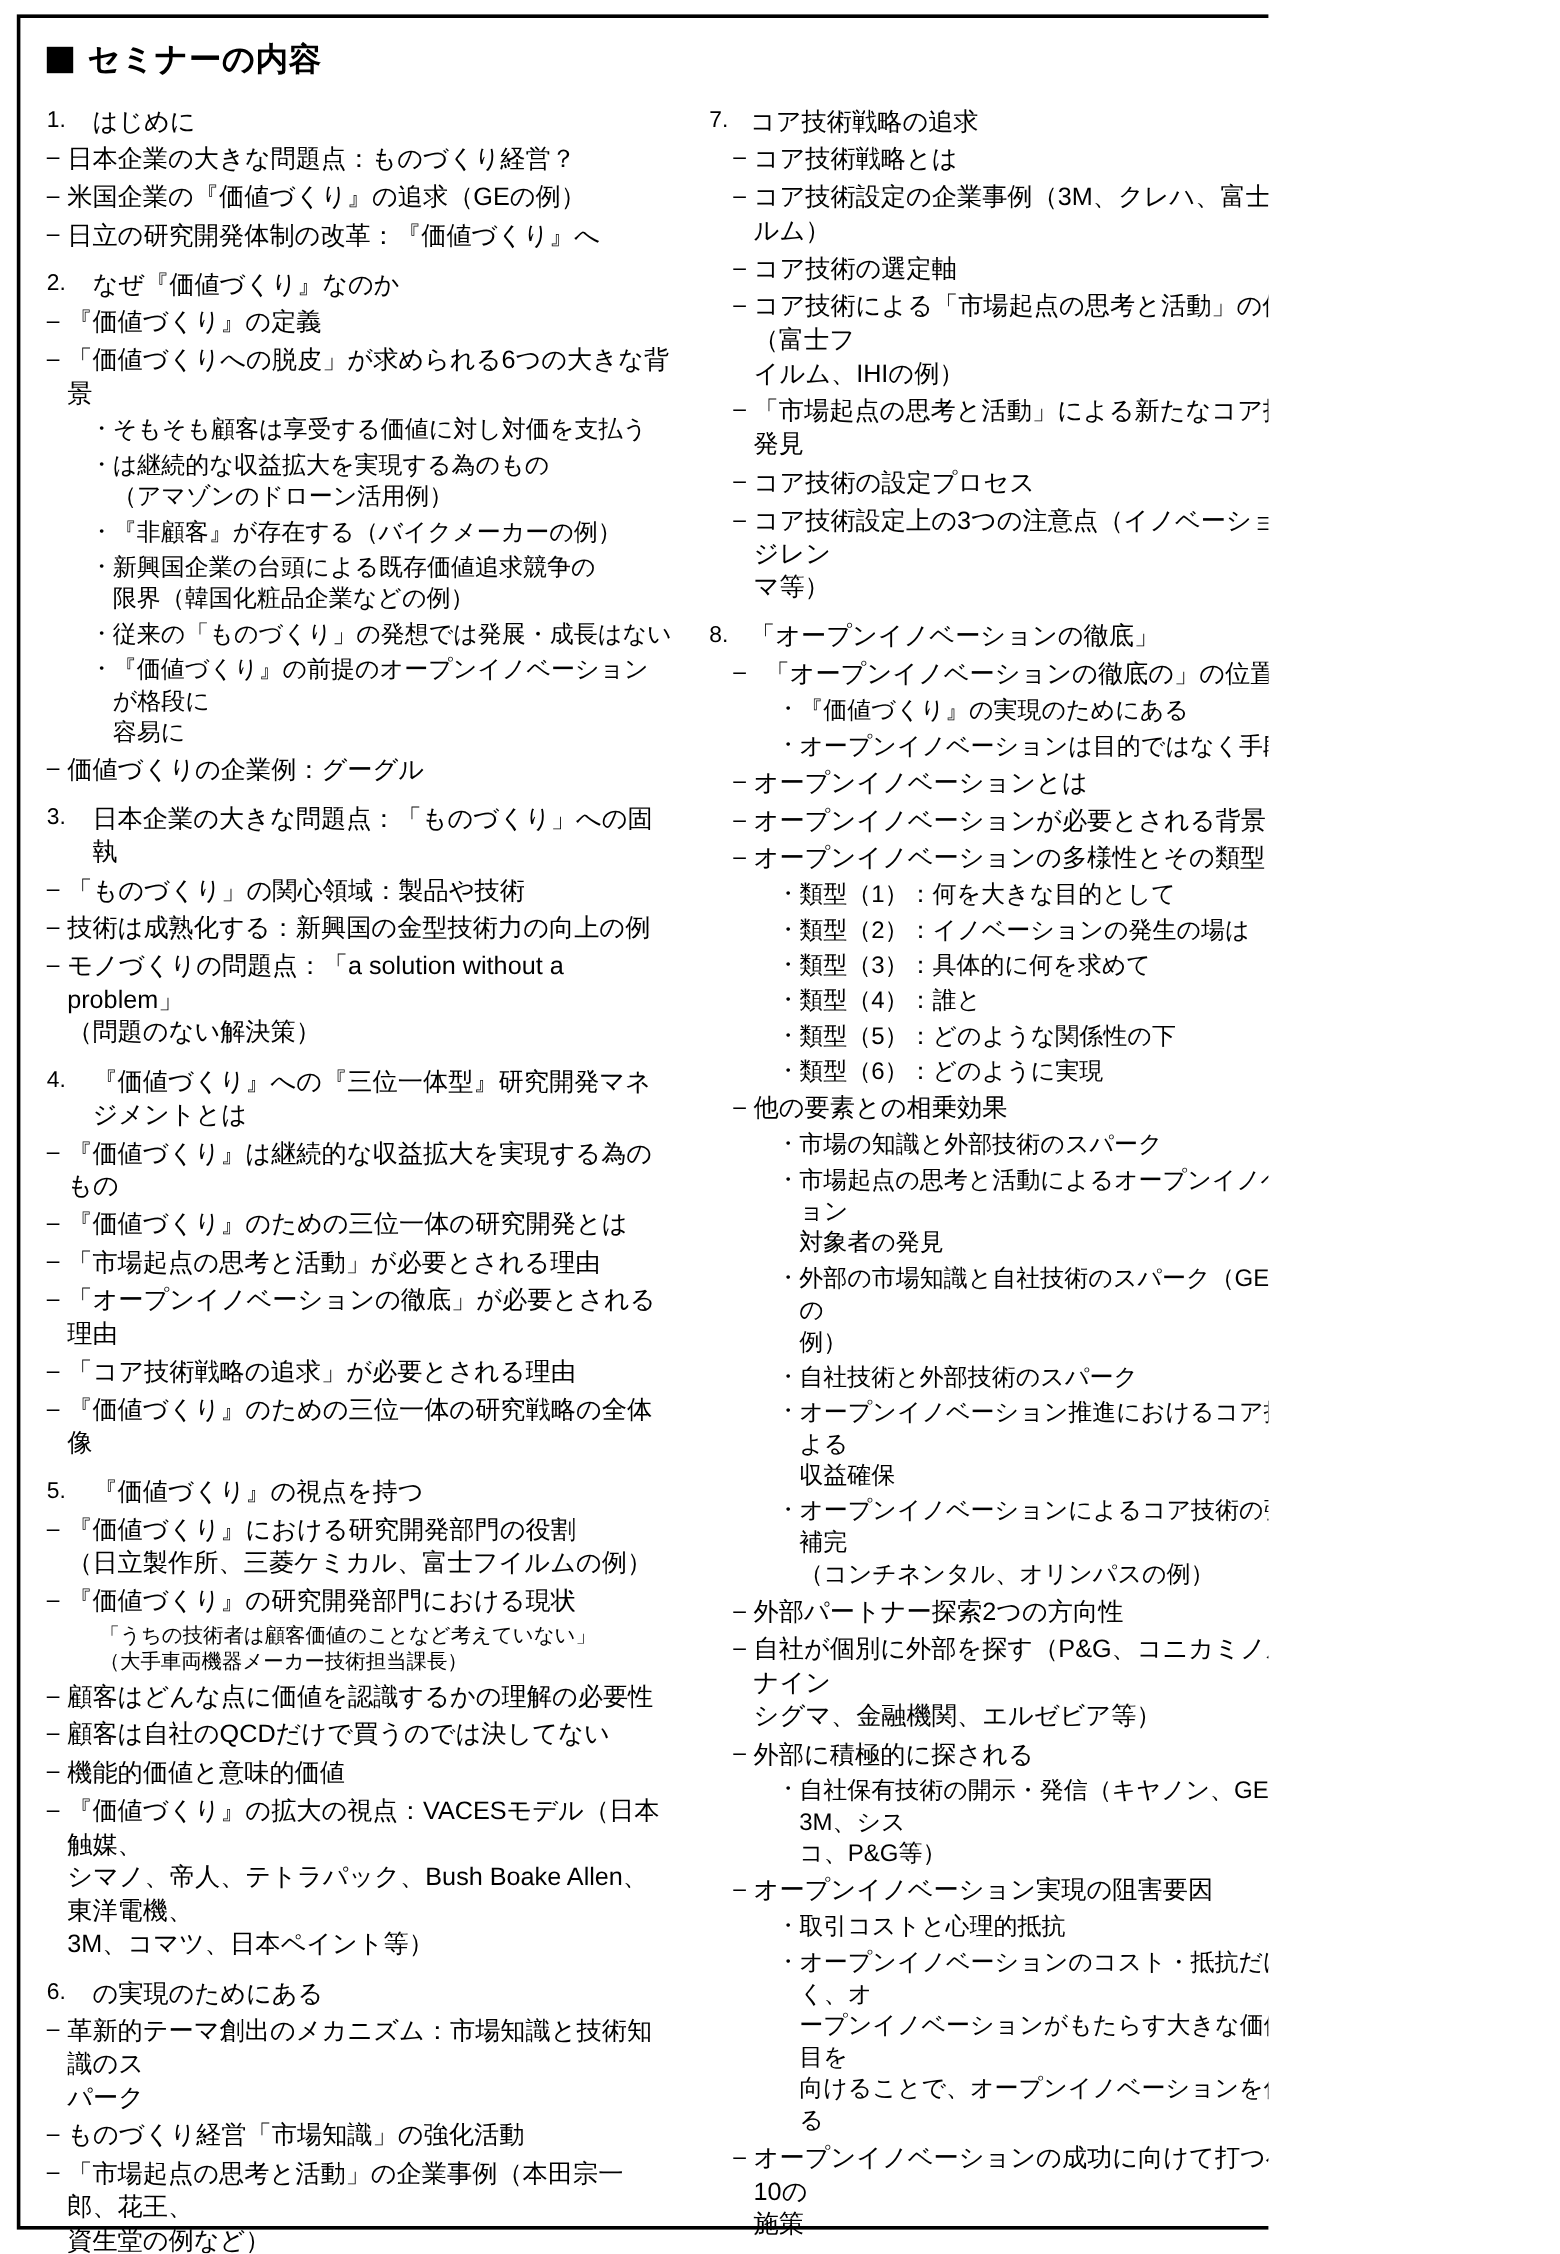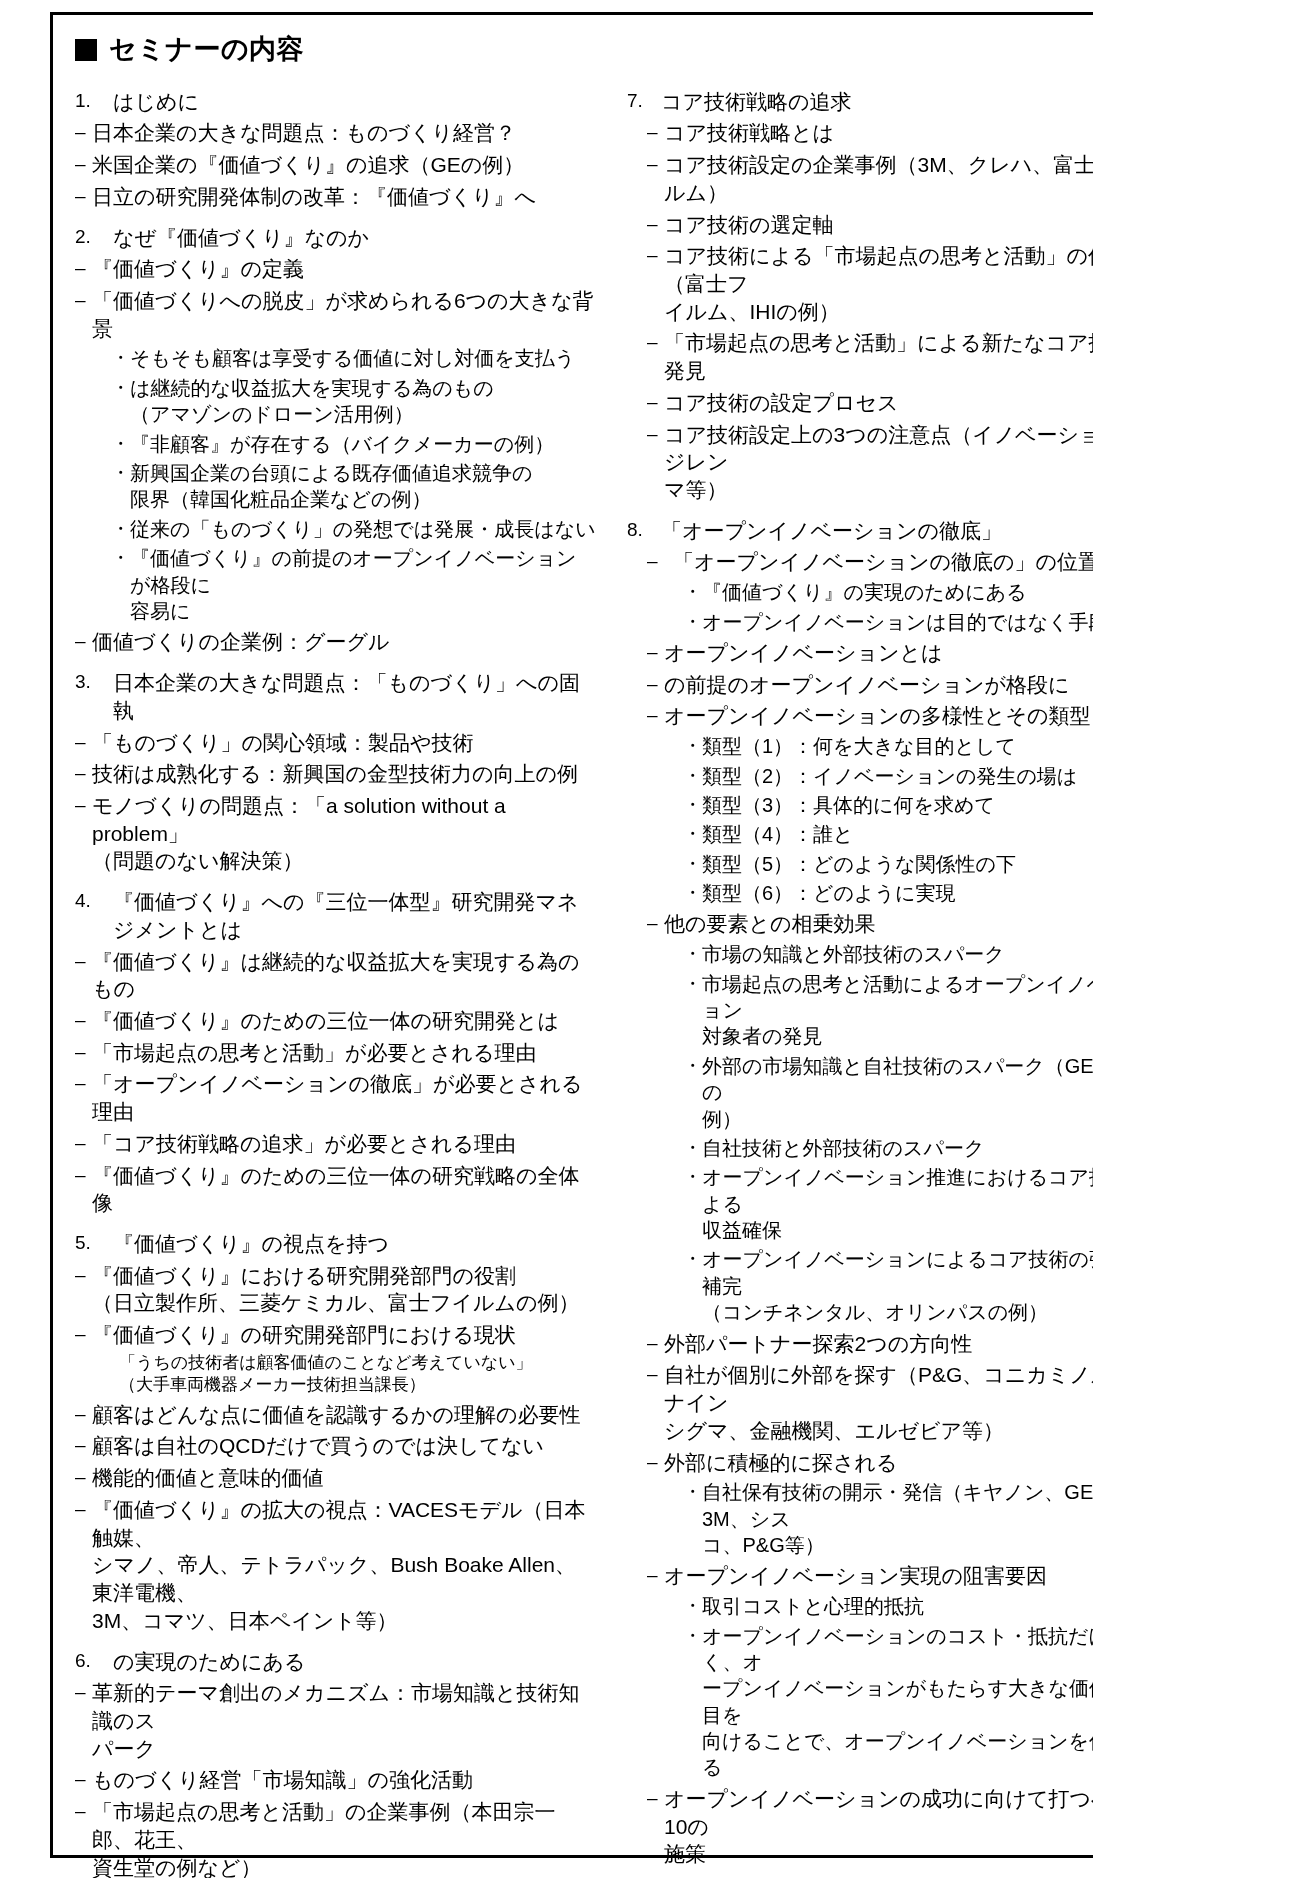--- a/index.html
+++ b/index.html
@@ -11,21 +11,20 @@
     font-family: "Liberation Sans", "DejaVu Sans", sans-serif;
     color: #000000;
   }
   #page {
     position: relative;
     width: 1057px;
     height: 1878px;
     box-sizing: border-box;
     background: #ffffff;
     overflow: hidden;
-    margin-left: 36px;
   }
   .frame {
     position: absolute;
     left: 14px;
     top: 12px;
     width: 1272px;
     height: 1846px;
     box-sizing: border-box;
     border: 3px solid #000000;
     background: #ffffff;
@@ -362,21 +361,21 @@
             <div class="item lvl-bullet">
               <span class="marker">・</span>
               <span class="txt">オープンイノベーションは目的ではなく手段</span>
             </div>
             <div class="item lvl-dash">
               <span class="marker">–</span>
               <span class="txt">オープンイノベーションとは</span>
             </div>
             <div class="item lvl-dash">
               <span class="marker">–</span>
-              <span class="txt">の前提のオープンイノベーションが格段に</span>
+              <span class="txt">オープンイノベーションが必要とされる背景</span>
             </div>
             <div class="item lvl-dash">
               <span class="marker">–</span>
               <span class="txt">オープンイノベーションの多様性とその類型</span>
             </div>
             <div class="item lvl-bullet">
               <span class="marker">・</span>
               <span class="txt">類型（1）：何を大きな目的として</span>
             </div>
             <div class="item lvl-bullet">

